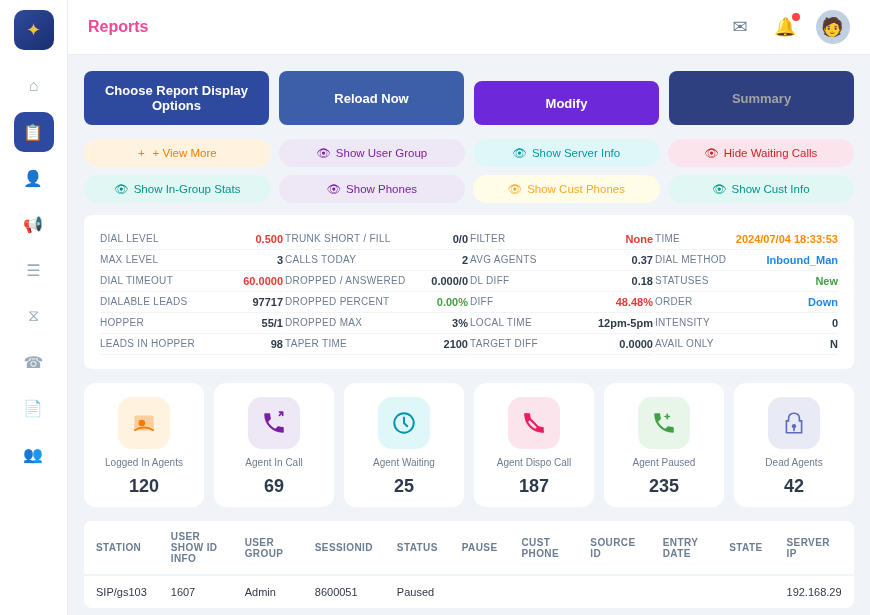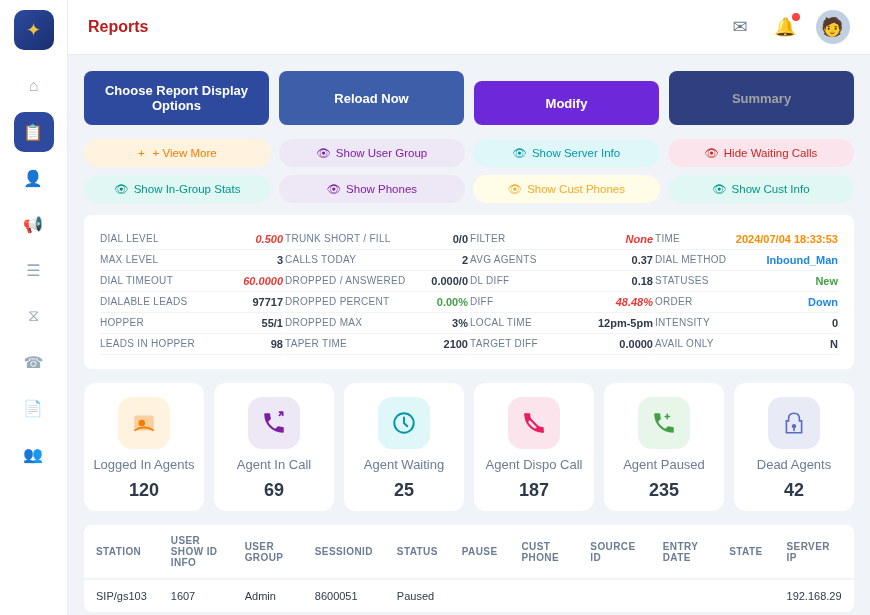--- a/index.html
+++ b/index.html
@@ -40,21 +40,21 @@
 
     
     .header {
       background: #fff;
       padding: 0 20px;
       height: 55px;
       display: flex; align-items: center; justify-content: space-between;
       border-bottom: 1px solid #e8edf2;
       flex-shrink: 0;
     }
-    .header-title { font-size: 16px; font-weight: 600; color: #b91c1c; }
+    .header-title { font-size: 16px; font-weight: 600; color: #ec4899; }
     .header-actions { display: flex; align-items: center; gap: 14px; }
     .header-icon { width: 32px; height: 32px; display: flex; align-items: center; justify-content: center; color: #6b7c93; font-size: 18px; cursor: pointer; position: relative; }
     .header-dot { width: 8px; height: 8px; background: #ff4444; border-radius: 50%; position: absolute; top: 2px; right: 2px; }
     .avatar { width: 34px; height: 34px; border-radius: 50%; background: #c0d0e0; overflow: hidden; display: flex; align-items: center; justify-content: center; cursor: pointer; }
 
     
     .content { flex: 1; overflow-y: auto; padding: 16px; }
 
     
     .btn-row { display: grid; grid-template-columns: 1fr 1fr 1fr 1fr; gap: 10px; margin-bottom: 14px; }
@@ -83,21 +83,21 @@
     .pill-cyan { background: #e0f7fa; color: #0097a7; }
     .pill-yellow { background: #fffde7; color: #f9a825; }
     .pill-pink { background: #fce4ec; color: #c62828; }
 
     
     .stats-table { background: #fff; border-radius: 8px; padding: 14px 16px; margin-bottom: 14px; }
     .stats-grid { display: grid; grid-template-columns: repeat(4, 1fr); gap: 0 2px; }
     .stat-row { display: flex; justify-content: space-between; padding: 4px 0; border-bottom: 1px solid #f0f4f8; font-size: 11px; }
     .stat-label { color: #6b7c93; font-weight: 500; letter-spacing: 0.3px; text-transform: uppercase; font-size: 10px; }
     .stat-val { font-weight: 600; }
-    .stat-val.red { color: #e53935; font-style: italic; }
+    .stat-val.red { color: #e53935; }
     .stat-val.green { color: #43a047; }
     .stat-val.blue { color: #1e88e5; }
     .stat-val.orange { color: #fb8c00; }
     .stat-val.dark { color: #2d3a4a; }
 
     
     .cards-row { display: grid; grid-template-columns: repeat(6, 1fr); gap: 10px; margin-bottom: 14px; }
     .agent-card {
       background: #fff;
       border-radius: 12px;
@@ -110,21 +110,21 @@
       border-radius: 14px;
       display: flex; align-items: center; justify-content: center;
       font-size: 22px;
     }
     .icon-orange { background: #fff3e0; color: #f57c00; }
     .icon-purple { background: #ede7f6; color: #7b1fa2; }
     .icon-teal { background: #e0f7fa; color: #0097a7; }
     .icon-pink { background: #fce4ec; color: #e91e63; }
     .icon-green { background: #e8f5e9; color: #43a047; }
     .icon-lavender { background: #e8eaf6; color: #5c6bc0; }
-    .card-label { font-size: 13px; color: #6b7c93; font-weight: 500; }
+    .card-label { font-size: 10px; color: #6b7c93; font-weight: 500; }
     .card-num { font-size: 18px; font-weight: 700; color: #2d3a4a; }
 
     
     .data-table-wrap { background: #fff; border-radius: 8px; padding: 0; overflow: auto; }
     .data-table { width: 100%; border-collapse: collapse; font-size: 11px; }
     .data-table th {
       background: #fff;
       color: #6b7c93;
       font-weight: 600;
       text-transform: uppercase;

